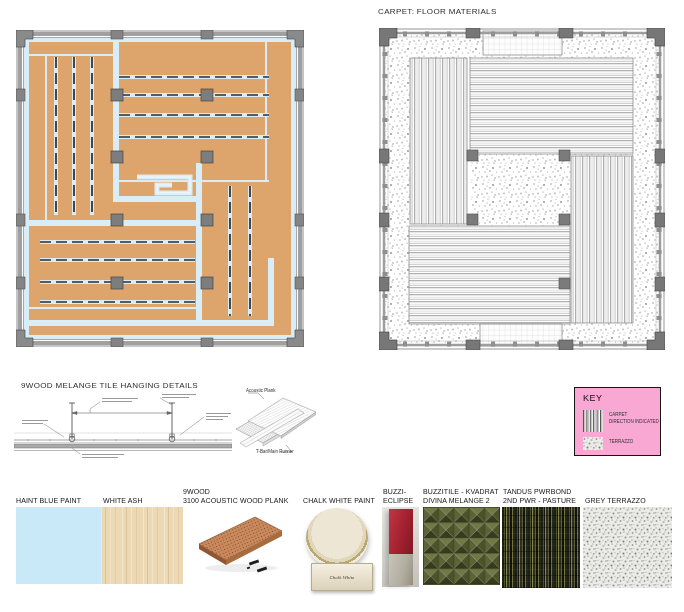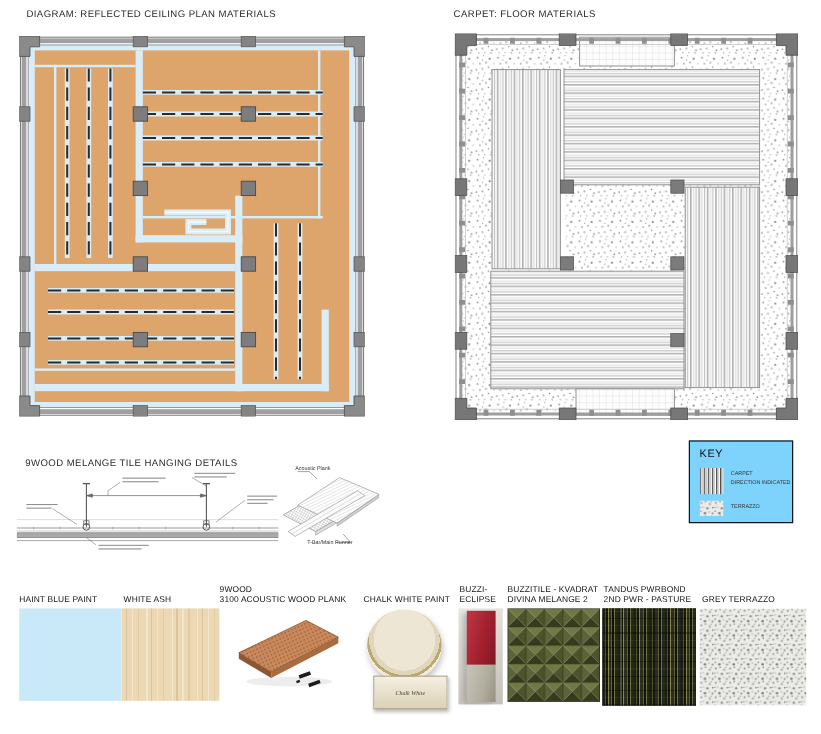--- a/index.html
+++ b/index.html
@@ -3,21 +3,21 @@
 <meta charset="utf-8">
 <style>
   html,body{margin:0;padding:0;background:#fff;}
   .canvas{position:relative;width:684px;height:612px;background:#ffffff;overflow:hidden;
           font-family:"Liberation Sans",sans-serif;color:#222;}
   .abs{position:absolute;}
   .title{font-size:8px;letter-spacing:.35px;color:#2b2b2b;white-space:nowrap;font-weight:400;}
   .mlabel{font-size:7px;letter-spacing:.12px;color:#121212;line-height:9px;white-space:nowrap;}
   .mlabel div{height:9px;}
   .tiny{font-size:8px;transform:scale(.56);transform-origin:0 0;white-space:nowrap;color:#333;}
-  .key-box{position:absolute;left:574px;top:367px;width:85px;height:67px;border:1.6px solid #151515;background:#7dd3fc;}
+  .key-box{position:absolute;left:574px;top:387px;width:85px;height:67px;border:1.6px solid #151515;background:#f9a8d4;}
   .key-title{position:absolute;left:8px;top:5px;font-size:9px;letter-spacing:.5px;color:#111;}
   .swatch{position:absolute;}
   .haint{background:#c9e8f8;}
   .ash{background:#ecd9b4;
        background-image:repeating-linear-gradient(90deg,rgba(255,255,255,.38) 0 1px,transparent 1px 4px,
        rgba(148,113,62,.20) 4px 5px,transparent 5px 9px,rgba(255,255,255,.30) 9px 10px,transparent 10px 14px,
        rgba(148,113,62,.13) 14px 15px,transparent 15px 21px);}
   .photo{background:#ffffff;}
   .buzzi-bg{background:linear-gradient(160deg,#e9e7e3 0%,#d3d0ca 60%,#c3c0b9 100%);}
   .buzzi-red{position:absolute;left:7px;top:2px;width:24px;height:45px;
@@ -111,21 +111,20 @@
         <path d="M0,0 H2 M0,0 V2" stroke="#8f8f8f" stroke-width=".4" fill="none"></path>
       </pattern>
       <pattern id="cpk" width="3.4" height="6" patternUnits="userSpaceOnUse">
         <rect width="3.4" height="6" fill="#fff"></rect>
         <rect x="0" width="1.1" height="6" fill="#4a4a4a"></rect>
         <rect x="1.9" width=".5" height="6" fill="#9a9a9a"></rect>
       </pattern>
     </defs>
   </svg>
 
-  <div class="abs title" style="left:22px;top:7px;">DIAGRAM: REFLECTED CEILING PLAN MATERIALS</div>
   <div class="abs title" style="left:378px;top:7px;">CARPET: FLOOR MATERIALS</div>
   <div class="abs title" style="left:21px;top:381px;">9WOOD MELANGE TILE HANGING DETAILS</div>
 
   <svg class="abs" style="left:16px;top:30px;" width="288" height="317" viewBox="0 0 288 317">
     <rect x="7" y="7" width="274" height="303" fill="#d9edf8"></rect>
     <rect x="13" y="12" width="262" height="293" fill="#dda46b"></rect>
 
     <g fill="#d9edf8">
       <rect x="13" y="24" width="84" height="2"></rect>
       <rect x="29" y="24" width="2" height="168"></rect>

